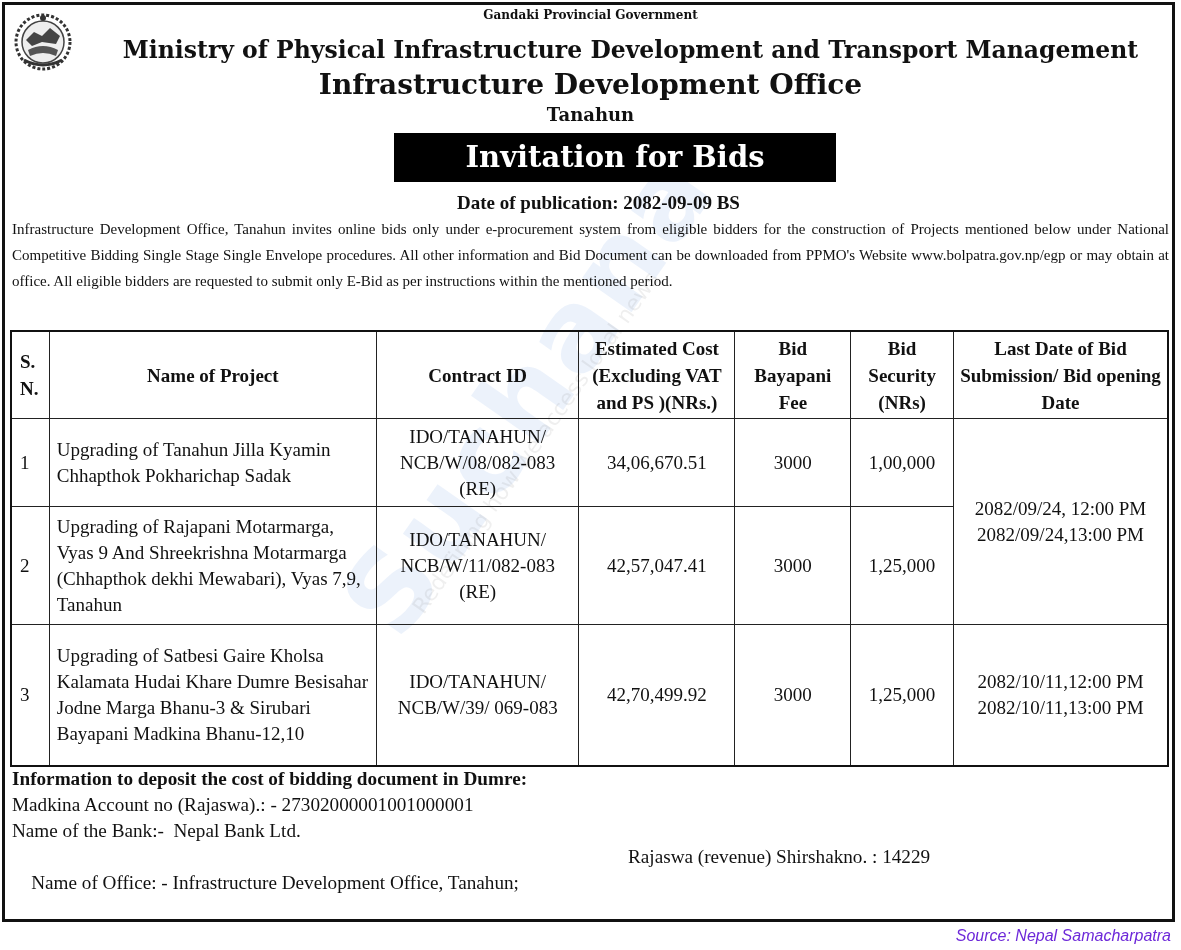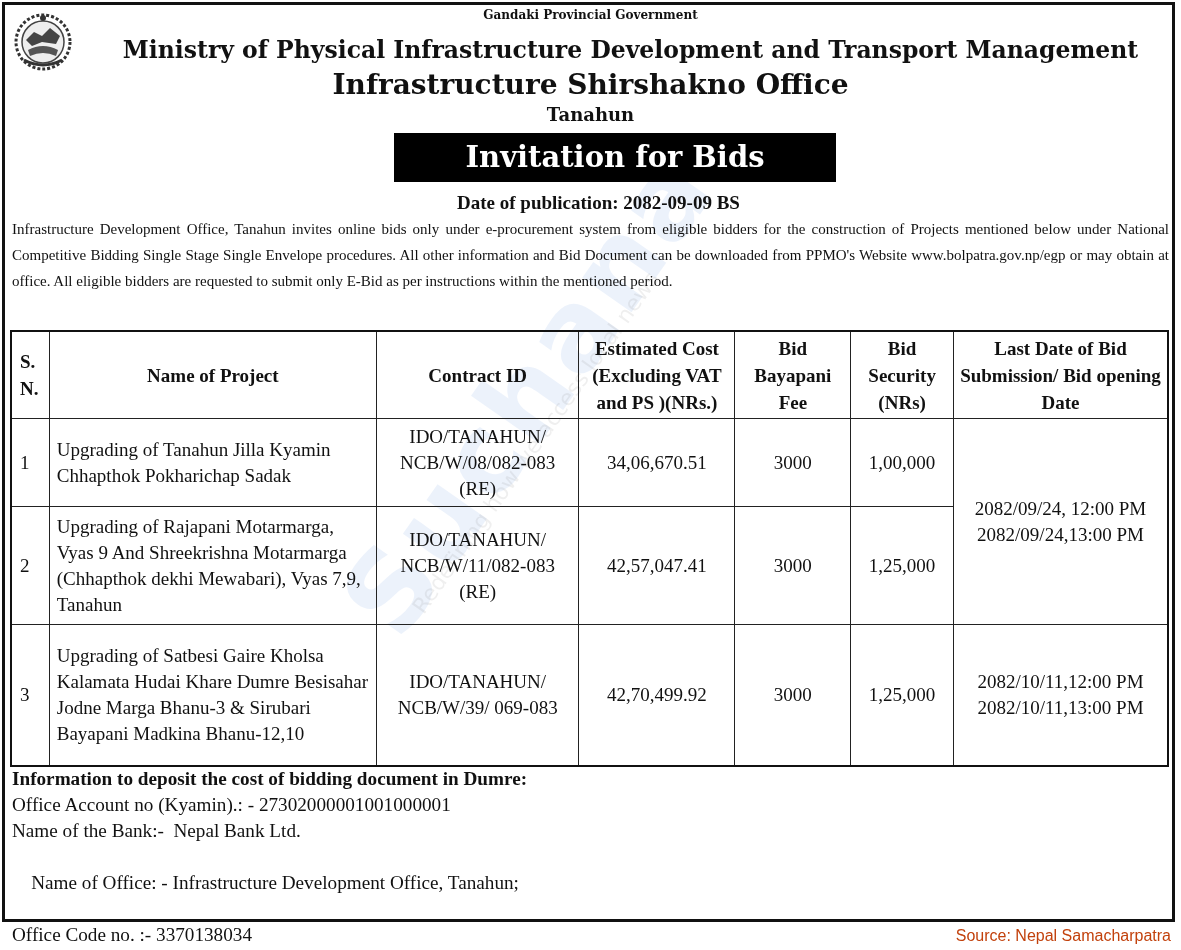--- a/index.html
+++ b/index.html
@@ -48,21 +48,21 @@
     table.bids td.name { text-align: left; padding-left: 7px; }
     table.bids td.sn { text-align: left; padding-left: 8px; }
     table.bids th.sn { text-align: left; padding-left: 8px; }
     .bank { position: absolute; left: 12px; top: 766px; font-family: "Liberation Serif", serif;
       font-size: 19.2px; line-height: 26px; }
     .bank .bank-title { font-weight: bold; }
     .bank .row { white-space: pre; position: relative; }
     .shirsh { position: absolute; left: 616px; top: 0; }
     .source {
       position: absolute; right: 10px; top: 927px;
-      font-family: "Liberation Sans", sans-serif; font-size: 16px; color: #c2410c;
+      font-family: "Liberation Sans", sans-serif; font-style: italic; font-size: 16px; color: #6d28d9;
     }
   </style>
 </head>
 <body>
 
 <div class="frame"></div>
 
 <div class="watermark">Suchana</div>
 <div class="watermark-sub">Redefining how we access local news</div>
 
@@ -70,21 +70,21 @@
   <circle cx="31" cy="30" r="27" fill="none" stroke="#333" stroke-width="3" stroke-dasharray="3 2"></circle>
   <circle cx="31" cy="30" r="21" fill="#eee" stroke="#444" stroke-width="1.5"></circle>
   <path d="M14 28 L22 20 L30 24 L38 16 L48 24 L44 32 L30 30 L20 34 Z" fill="#444"></path>
   <path d="M16 38 Q31 30 46 38 L44 44 Q31 38 18 44 Z" fill="#555"></path>
   <path d="M12 48 Q31 58 50 48" fill="none" stroke="#333" stroke-width="3"></path>
   <circle cx="31" cy="6" r="3" fill="#333"></circle>
 </svg>
 
 <div class="hdr hdr1">Gandaki Provincial Government</div>
 <div class="hdr hdr2">Ministry of Physical Infrastructure Development and Transport Management</div>
-<div class="hdr hdr3">Infrastructure Shirshakno Office</div>
+<div class="hdr hdr3">Infrastructure Development Office</div>
 <div class="hdr hdr4">Tanahun</div>
 
 <div class="title-bar">Invitation for Bids</div>
 <div class="pubdate">Date of publication: 2082-09-09 BS</div>
 <div class="intro">Infrastructure Development Office, Tanahun invites online bids only under e-procurement system from eligible bidders for the construction of Projects mentioned below under National Competitive Bidding Single Stage Single Envelope procedures. All other information and Bid Document can be downloaded from PPMO's Website www.bolpatra.gov.np/egp or may obtain at office. All eligible bidders are requested to submit only E-Bid as per instructions within the mentioned period.</div>
 
 <table class="bids">
   <colgroup>
     <col style="width:38px">
     <col style="width:325px">
@@ -136,22 +136,23 @@
       <td>
         <div>2082/10/11,12:00 PM</div>
         <div>2082/10/11,13:00 PM</div>
       </td>
     </tr>
   </tbody>
 </table>
 
 <div class="bank">
   <div class="bank-title">Information to deposit the cost of bidding document in Dumre:</div>
-  <div class="row">Office Account no (Kyamin).: - 27302000001001000001</div>
+  <div class="row">Madkina Account no (Rajaswa).: - 27302000001001000001</div>
   <div class="row">Name of the Bank:-  Nepal Bank Ltd.</div>
   <div class="row">
     <span>Name of Office: - Infrastructure Development Office, Tanahun;</span>
+    <span class="shirsh">Rajaswa (revenue) Shirshakno. : 14229</span>
   </div>
   <div class="row">Office Code no. :- 3370138034</div>
 
 </div>
 
 <div class="source">Source: Nepal Samacharpatra</div>
 
 </body></html>

